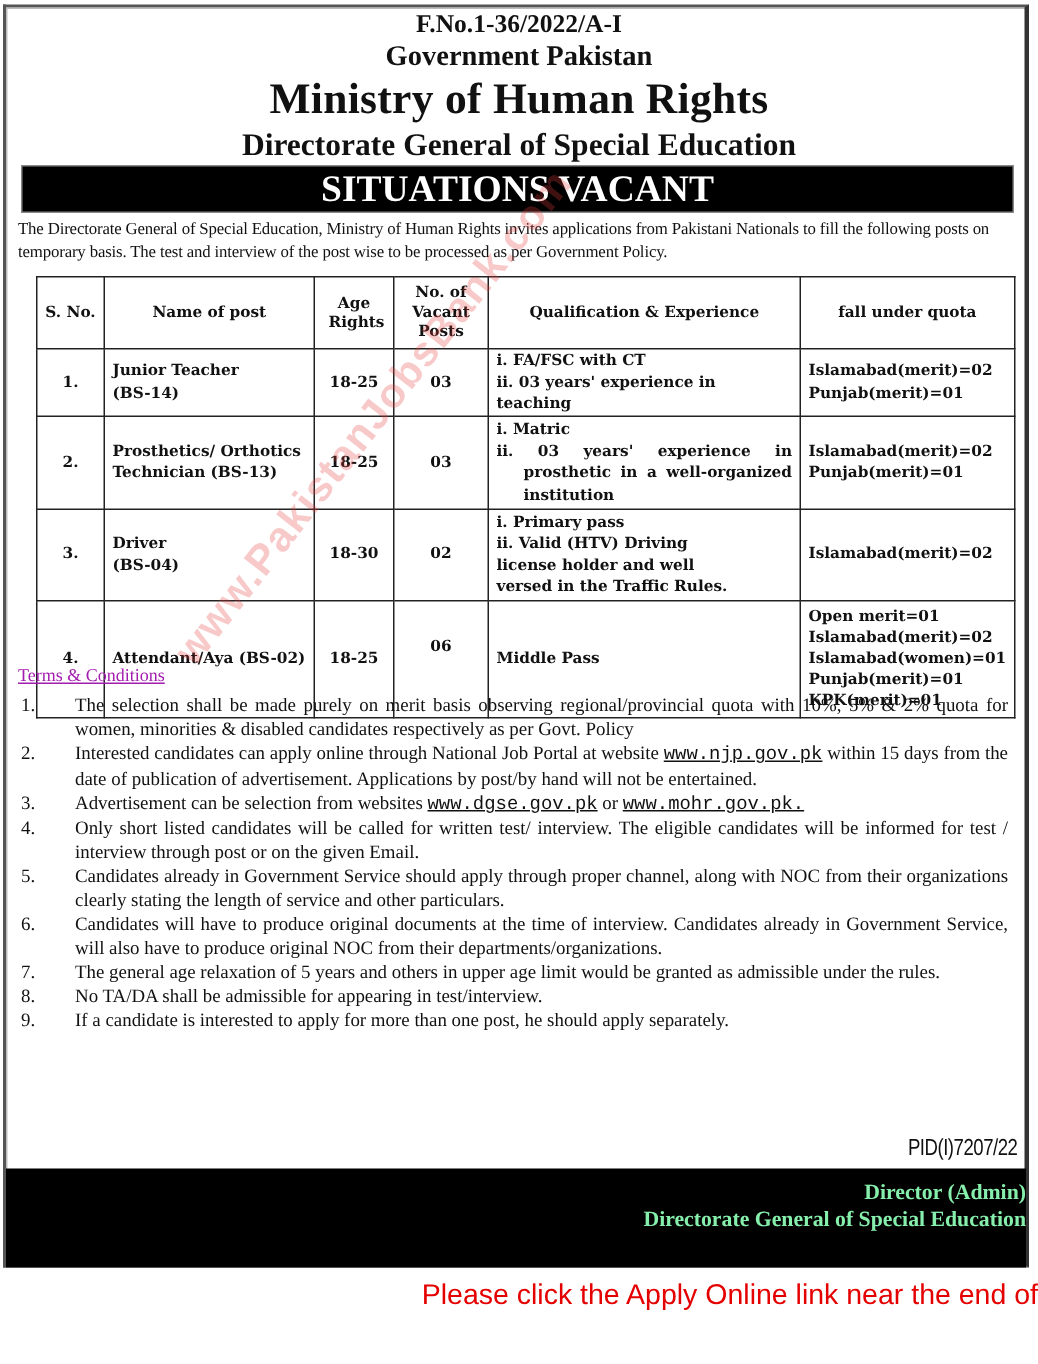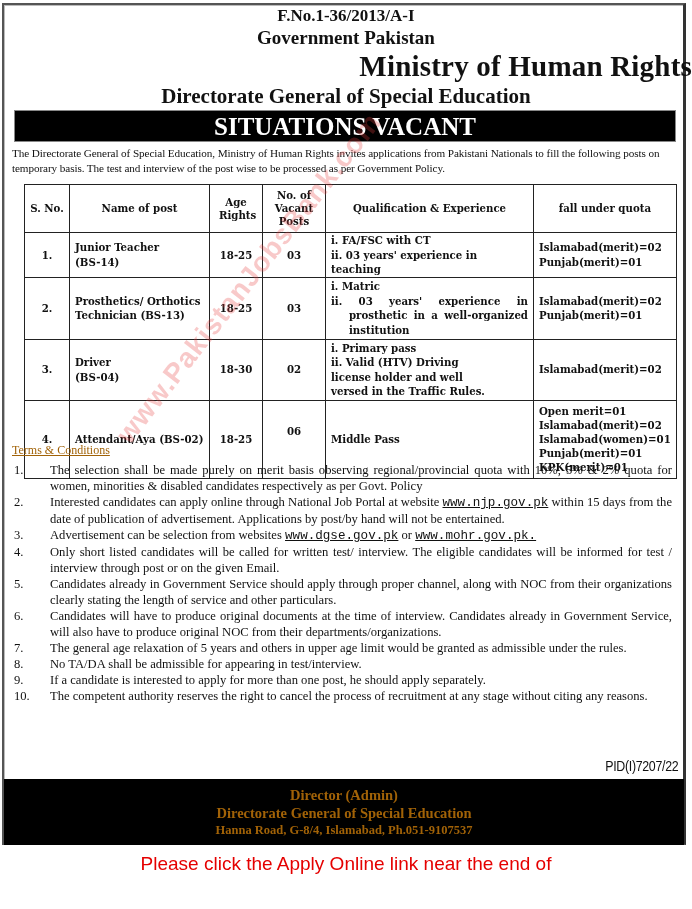--- a/index.html
+++ b/index.html
@@ -5,21 +5,21 @@
   html, body { margin: 0; padding: 0; background: #ffffff; }
   body { width: 692px; height: 909px; position: relative; overflow: hidden; font-family: "DejaVu Serif", serif; color: #111; }
   .frame {
     position: absolute; left: 2px; top: 3px; width: 684px; height: 842px;
     border: 2px solid #555; border-right: 3px solid #333; box-sizing: border-box; background: #fff;
     box-shadow: inset 1px 1px 0 #bbb;
   }
   .serif-bold { font-family: "Liberation Serif", serif; font-weight: bold; text-align: center; }
   .fno { position: absolute; top: 6px; left: 0; width: 100%; font-size: 17px; }
   .gov { position: absolute; top: 27px; left: 0; width: 100%; font-size: 19px; }
-  .ministry { position: absolute; top: 50px; left: 0; width: 100%; font-size: 29px; letter-spacing: 0.2px; text-align: right; }
+  .ministry { position: absolute; top: 50px; left: 0; width: 100%; font-size: 29px; letter-spacing: 0.2px; }
   .dgse { position: absolute; top: 84px; left: 0; width: 100%; font-size: 21px; }
   .banner {
     position: absolute; left: 14px; top: 110px; width: 662px; height: 32px; background: #000;
     color: #fff; font-size: 25px; line-height: 32px; border: 1px solid #888; box-sizing: border-box;
   }
   .intro {
     position: absolute; left: 12px; top: 146px; width: 662px; font-family: Liberation Serif, serif;
     font-size: 11.2px; line-height: 14.5px; letter-spacing: -0.1px; color: #111;
   }
   table.posts {
@@ -27,54 +27,54 @@
     font-family: "DejaVu Serif", serif; font-size: 10.2px; color: #111;
   }
   table.posts th, table.posts td { border: 1.5px solid #222; padding: 0 5px; vertical-align: middle; }
   table.posts th { font-weight: bold; text-align: center; line-height: 13px; }
   table.posts td { font-weight: bold; line-height: 14.5px; }
   td.c { text-align: center; }
   .q-item { display: block; }
   .q-hang { padding-left: 18px; text-indent: -18px; text-align: justify; }
   .terms-title {
     position: absolute; left: 12px; top: 443px; font-family: "Liberation Serif", serif; font-size: 12px;
-    text-decoration: underline; color: #a16207;
+    text-decoration: underline; color: #a21caf;
   }
   .terms { position: absolute; left: 12px; top: 462px; width: 660px; font-family: "Liberation Serif", serif; font-size: 12.6px; line-height: 16px; color: #111; }
   .term { display: flex; }
   .term-num { width: 36px; flex: 0 0 36px; padding-left: 2px; }
   .term-text { flex: 1; text-align: justify; }
   .term-text a { color: #111; text-decoration: underline; font-family: Liberation Mono, monospace; }
   .pid {
     position: absolute; right: 14px; top: 757px; font-family: "Liberation Sans", sans-serif; font-size: 15.5px;
     font-weight: normal; letter-spacing: -0.4px; transform: scaleX(0.8); transform-origin: right center; color: #111;
   }
   .footer {
-    position: absolute; left: 4px; top: 779px; width: 680px; height: 66px; background: #000; color: #a16207;
-    text-align: center; font-family: "Liberation Serif", serif; font-weight: bold;
+    position: absolute; left: 4px; top: 779px; width: 680px; height: 66px; background: #000; color: #86efac;
+    text-align: right; font-family: "Liberation Serif", serif; font-weight: bold;
   }
   .f1 { font-size: 14.5px; margin-top: 7px; line-height: 18px; }
   .f2 { font-size: 14.5px; line-height: 18px; }
   .f3 { font-size: 12.5px; line-height: 17px; }
   .notice {
-    position: absolute; left: 0; top: 852px; width: 692px; text-align: center; color: #e50000;
+    position: absolute; left: 0; top: 852px; width: 692px; text-align: right; color: #e50000;
     font-family: "Liberation Sans", sans-serif; font-size: 19px; line-height: 24px;
   }
   .watermark {
     position: absolute; left: 110px; top: 430px; transform: rotate(-52deg); transform-origin: left top;
     color: rgba(230, 60, 60, 0.28); font-family: "Liberation Sans", sans-serif; font-weight: bold; font-size: 28px;
     letter-spacing: 1px; pointer-events: none; white-space: nowrap;
   }
 </style>
 </head>
 <body>
 
 <div class="frame"></div>
 
-<div class="serif-bold fno">F.No.1-36/2013/A-I</div>
+<div class="serif-bold fno">F.No.1-36/2022/A-I</div>
 <div class="serif-bold gov">Government Pakistan</div>
 <div class="serif-bold ministry">Ministry of Human Rights</div>
 <div class="serif-bold dgse">Directorate General of Special Education</div>
 <div class="serif-bold banner">SITUATIONS VACANT</div>
 
 <div class="intro">The Directorate General of Special Education, Ministry of Human Rights invites applications from Pakistani Nationals to fill the following posts on temporary basis. The test and interview of the post wise to be processed as per Government Policy.</div>
 
 <table class="posts">
   <colgroup>
     <col style="width:45px">
@@ -198,31 +198,26 @@
     <span class="term-text">The general age relaxation of 5 years and others in upper age limit would be granted as admissible under the rules.</span>
   </div>
   <div class="term">
     <span class="term-num">8.</span>
     <span class="term-text">No TA/DA shall be admissible for appearing in test/interview.</span>
   </div>
   <div class="term">
     <span class="term-num">9.</span>
     <span class="term-text">If a candidate is interested to apply for more than one post, he should apply separately.</span>
   </div>
-  <div class="term">
-    <span class="term-num">10.</span>
-    <span class="term-text">The competent authority reserves the right to cancel the process of recruitment at any stage without citing any reasons.</span>
-  </div>
 </div>
 
 <div class="pid">PID(I)7207/22</div>
 
 <div class="footer">
   <div class="f1">Director (Admin)</div>
   <div class="f2">Directorate General of Special Education</div>
-  <div class="f3">Hanna Road, G-8/4, Islamabad, Ph.051-9107537</div>
 </div>
 
 <div class="notice">
   <div>Please click the Apply Online link near the end of</div>
 </div>
 
 <div class="watermark">www.PakistanJobsBank.com</div>
 
 </body></html>

